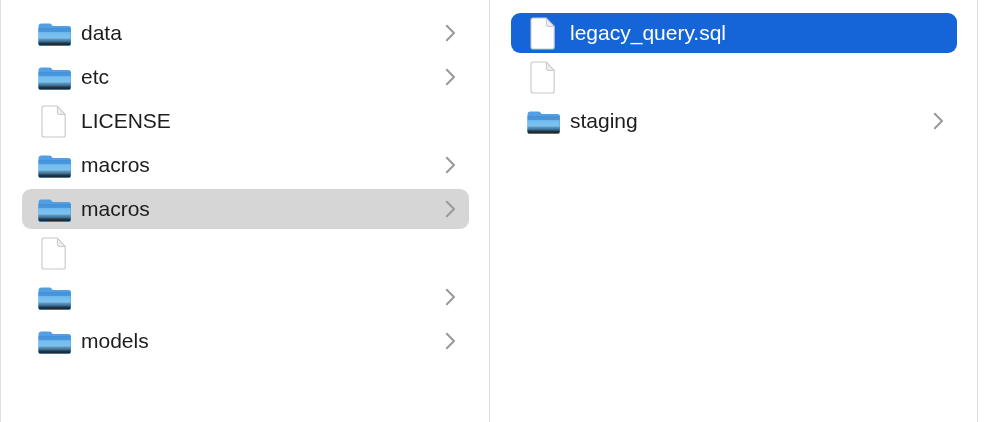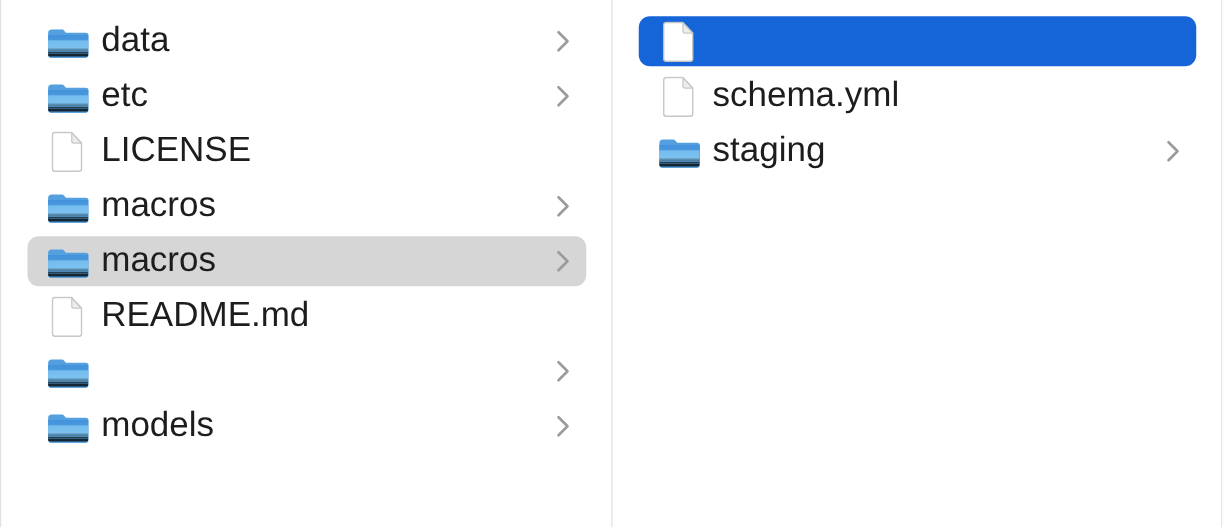--- a/index.html
+++ b/index.html
@@ -53,21 +53,21 @@
   .icon {
     width: 34px;
     height: 36px;
     flex: none;
     display: flex;
     align-items: center;
     justify-content: center;
   }
 
   .label {
-    font-size: 28px;
+    font-size: 21px;
     line-height: 1;
     color: var(--text, #1d1d1f);
     white-space: nowrap;
     padding-bottom: 2px;
   }
   .row.sel-blue .label { color: var(--text-sel, #ffffff); }
 
   .chevron {
     margin-left: auto;
     flex: none;
@@ -204,21 +204,20 @@
     </span>
   </div>
       <div class="row">
     <span class="icon">
 
       <svg width="27" height="33" viewBox="0 0 27 33">
         <path d="M3 1 h13.2 l8 8.4 v20.6 a2 2 0 0 1 -2 2 h-19.2 a2 2 0 0 1 -2 -2 v-27 a2 2 0 0 1 2 -2 z" fill="#ffffff" stroke="#c7c7c7" stroke-width="1.1"></path>
         <path d="M16.4 1.3 l7.6 8.1 h-6 a1.6 1.6 0 0 1 -1.6 -1.6 z" fill="#ededed" stroke="#c7c7c7" stroke-width="1" stroke-linejoin="round"></path>
       </svg>
     </span>
-    <span class="label">README.md</span>
     <span class="chevron" style="visibility: hidden;">
       <svg width="11" height="18" viewBox="0 0 11 18">
         <polyline points="1.8,1.8 9,9 1.8,16.2" fill="none" stroke="#9b9b9b" stroke-width="2.1" stroke-linecap="round" stroke-linejoin="round"></polyline>
       </svg>
     </span>
   </div>
       <div class="row">
     <span class="icon">
       <svg width="33" height="27" viewBox="0 0 33 27">
         <defs>
@@ -274,35 +273,35 @@
     </div>
   <div class="column col-1">
       <div class="row sel-blue">
     <span class="icon">
 
       <svg width="27" height="33" viewBox="0 0 27 33">
         <path d="M3 1 h13.2 l8 8.4 v20.6 a2 2 0 0 1 -2 2 h-19.2 a2 2 0 0 1 -2 -2 v-27 a2 2 0 0 1 2 -2 z" fill="#ffffff" stroke="#c7c7c7" stroke-width="1.1"></path>
         <path d="M16.4 1.3 l7.6 8.1 h-6 a1.6 1.6 0 0 1 -1.6 -1.6 z" fill="#ededed" stroke="#c7c7c7" stroke-width="1" stroke-linejoin="round"></path>
       </svg>
     </span>
+    <span class="label">legacy_query.sql</span>
     <span class="chevron" style="visibility: hidden;">
       <svg width="11" height="18" viewBox="0 0 11 18">
         <polyline points="1.8,1.8 9,9 1.8,16.2" fill="none" stroke="#9b9b9b" stroke-width="2.1" stroke-linecap="round" stroke-linejoin="round"></polyline>
       </svg>
     </span>
   </div>
       <div class="row">
     <span class="icon">
 
       <svg width="27" height="33" viewBox="0 0 27 33">
         <path d="M3 1 h13.2 l8 8.4 v20.6 a2 2 0 0 1 -2 2 h-19.2 a2 2 0 0 1 -2 -2 v-27 a2 2 0 0 1 2 -2 z" fill="#ffffff" stroke="#c7c7c7" stroke-width="1.1"></path>
         <path d="M16.4 1.3 l7.6 8.1 h-6 a1.6 1.6 0 0 1 -1.6 -1.6 z" fill="#ededed" stroke="#c7c7c7" stroke-width="1" stroke-linejoin="round"></path>
       </svg>
     </span>
-    <span class="label">schema.yml</span>
     <span class="chevron" style="visibility: hidden;">
       <svg width="11" height="18" viewBox="0 0 11 18">
         <polyline points="1.8,1.8 9,9 1.8,16.2" fill="none" stroke="#9b9b9b" stroke-width="2.1" stroke-linecap="round" stroke-linejoin="round"></polyline>
       </svg>
     </span>
   </div>
       <div class="row">
     <span class="icon">
       <svg width="33" height="27" viewBox="0 0 33 27">
         <defs>

